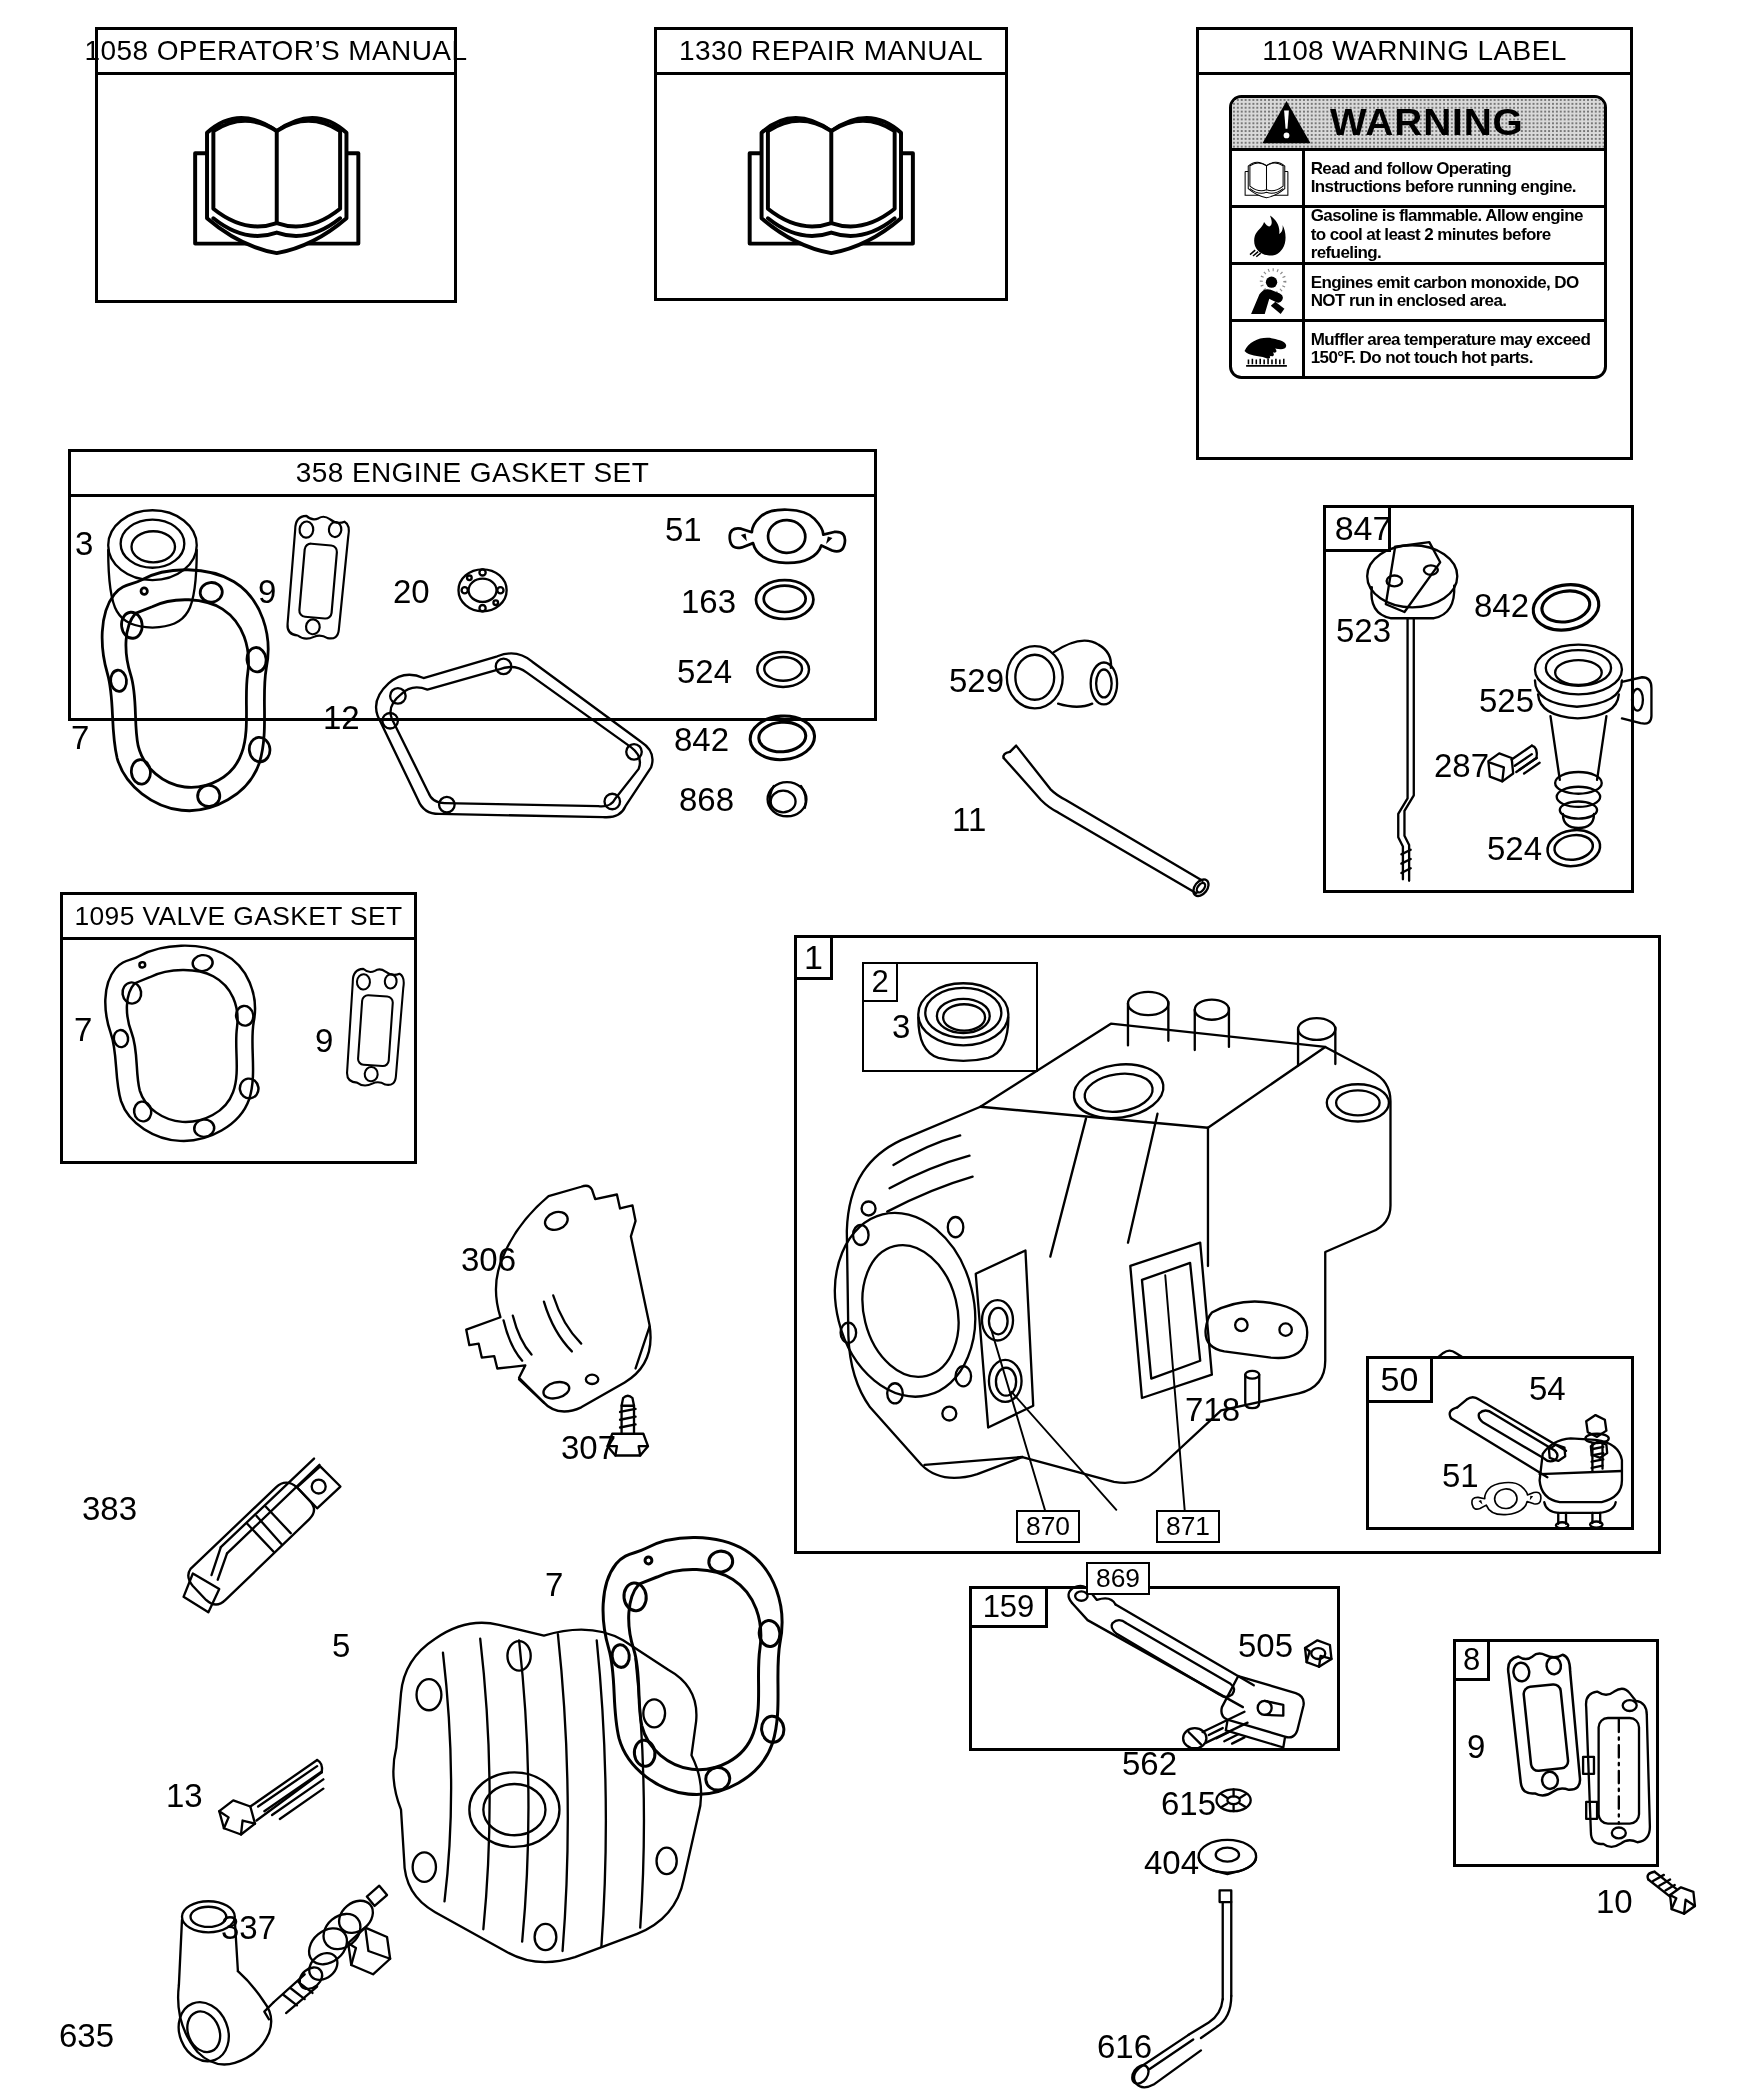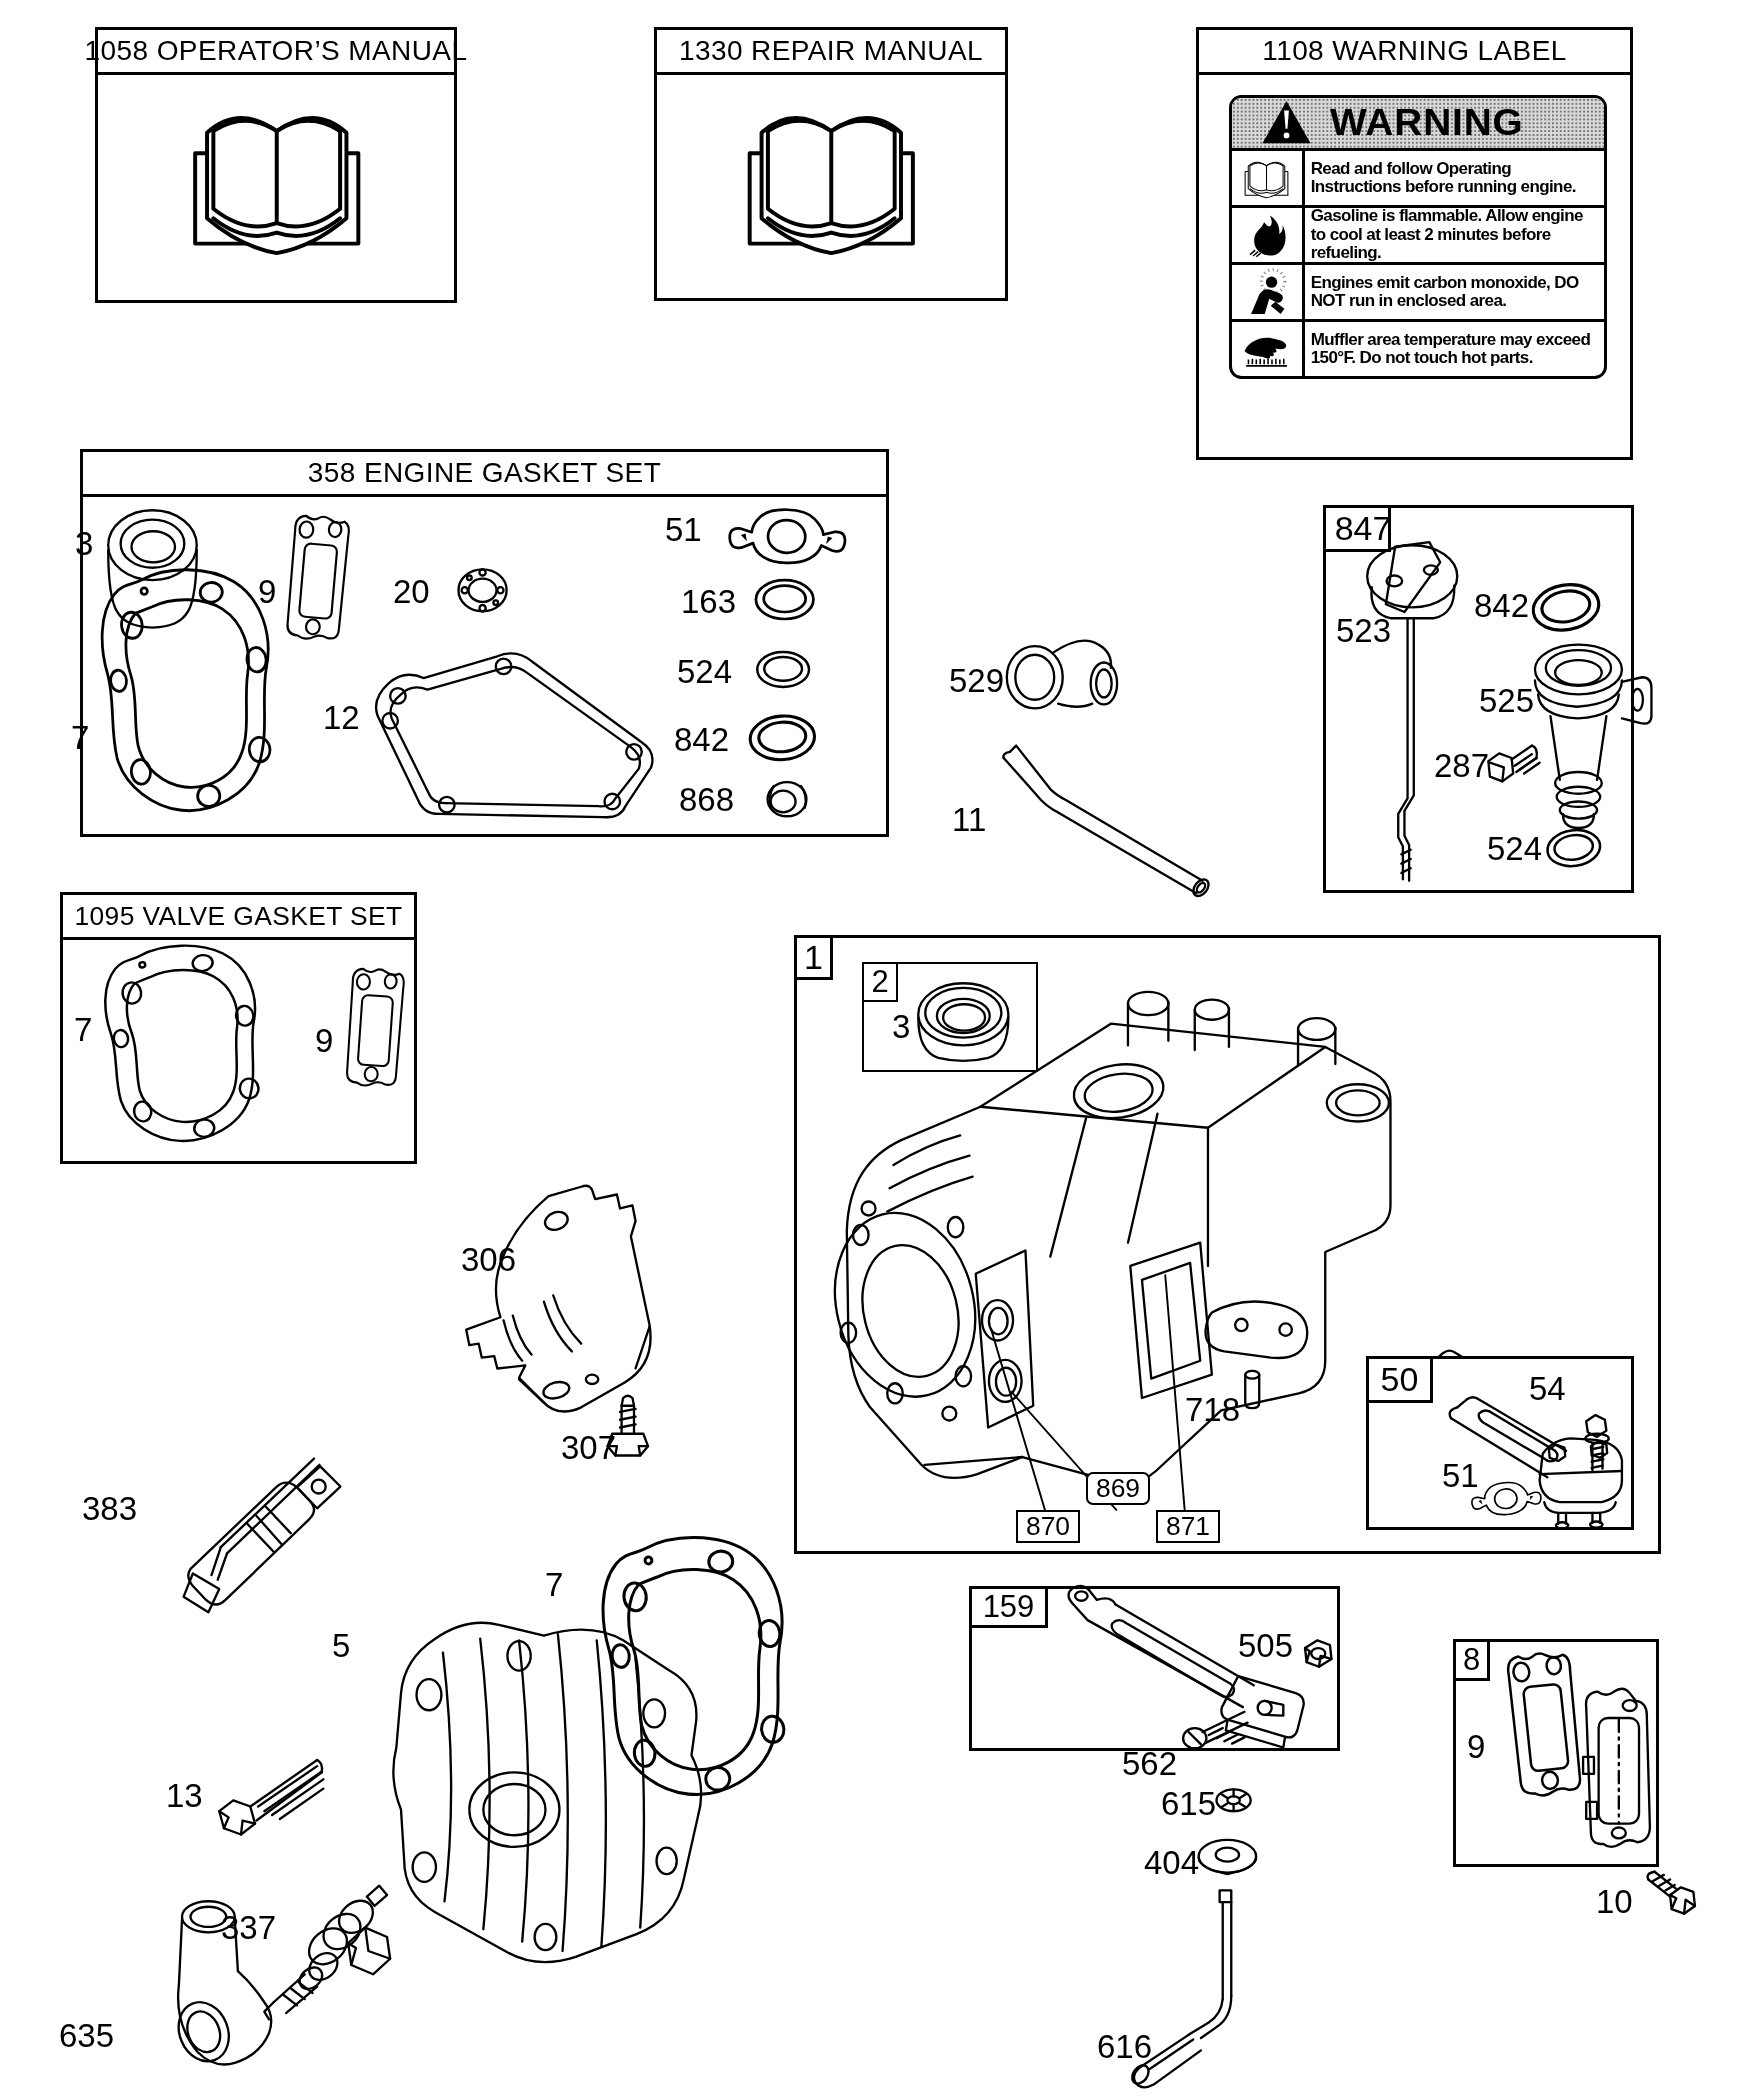--- a/index.html
+++ b/index.html
@@ -466,21 +466,21 @@
       <div class="wicon">
         <svg width="51" height="44" viewBox="-65 -50 130 102">
               <use href="#sym-hot"></use>
             </svg>
       </div>
       <div class="wtext">Muffler area temperature may exceed 150°F.  Do not touch hot parts.</div>
     </div>
   </div>
 </div>
 
-<div class="box" style="left:80px;top:449px;width:809px;height:388px;">
+<div class="box" style="left:68px;top:449px;width:809px;height:272px;">
   <div class="titlebar">358 ENGINE GASKET SET</div>
 </div>
 <div class="plabel" style="left:75px;top:525px;">3</div>
 <div class="plabel" style="left:258px;top:573px;">9</div>
 <div class="plabel" style="left:393px;top:573px;">20</div>
 <div class="plabel" style="left:71px;top:719px;">7</div>
 <div class="plabel" style="left:323px;top:699px;">12</div>
 <div class="plabel" style="left:665px;top:511px;">51</div>
 <div class="plabel" style="left:681px;top:583px;">163</div>
 <div class="plabel" style="left:677px;top:653px;">524</div>
@@ -504,21 +504,21 @@
 <div class="plabel" style="left:74px;top:1011px;">7</div>
 <div class="plabel" style="left:315px;top:1022px;">9</div>
 
 <div class="box" style="left:794px;top:935px;width:867px;height:619px;"></div>
 <div class="numbox" style="left:794px;top:935px;width:39px;height:45px;">1</div>
 <div class="box" style="left:862px;top:962px;width:176px;height:110px;border-width:2.3px;"></div>
 <div class="numbox" style="left:862px;top:962px;width:36px;height:40px;border-width:2.3px;font-size:31px;">2</div>
 <div class="plabel" style="left:892px;top:1008px;">3</div>
 <div class="plabel" style="left:1185px;top:1391px;">718</div>
 <div class="callout" style="left:1016px;top:1510px;">870</div>
-<div class="callout" style="left:1086px;top:1472px;border-radius:7px;">869</div>
+<div class="callout" style="left:1086px;top:1562px;">869</div>
 <div class="callout" style="left:1156px;top:1510px;">871</div>
 
 <div class="box" style="left:1366px;top:1356px;width:268px;height:174px;background:#fff;z-index:3;"></div>
 <div class="numbox" style="left:1366px;top:1356px;width:67px;height:47px;z-index:4;">50</div>
 <svg class="art" width="1748" height="2097" viewBox="0 0 2250 2700" style="z-index:4;pointer-events:none;" stroke="#000" stroke-width="3" fill="none" stroke-linecap="round" stroke-linejoin="round">
   <g>
     <path d="M1876,1812 L1888,1802 Q1896,1796 1904,1802 L2016,1868"></path>
     <path d="M1868,1826 L1992,1902"></path>
     <path d="M1868,1826 Q1862,1816 1876,1812"></path>
     <path d="M1904,1820 Q1912,1812 1922,1820 L2002,1868 Q2008,1874 2002,1880 Q1994,1884 1988,1878 L1910,1832 Q1902,1826 1904,1820 Z"></path>

